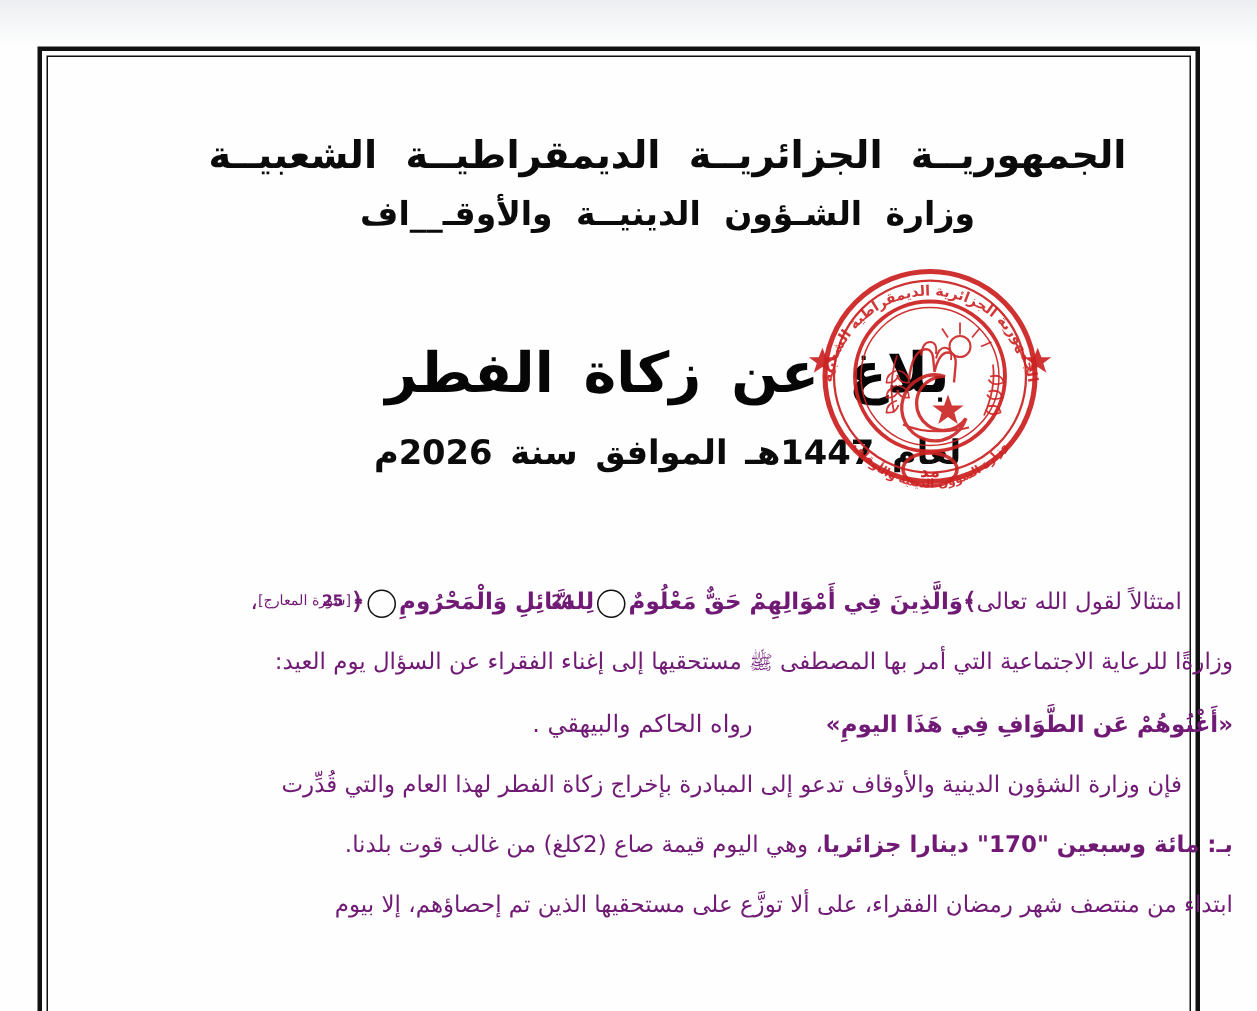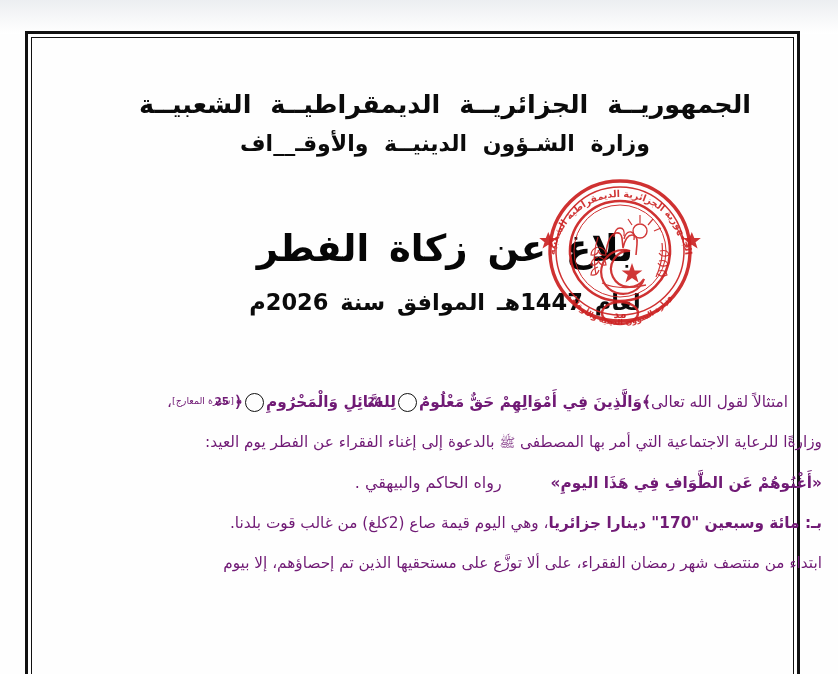--- a/index.html
+++ b/index.html
@@ -200,28 +200,29 @@
 
     <div id="body-text">
 
       <p class="para indent">
         <span>امتثالاً لقول الله تعالى</span><span class="quran">﴾</span><span class="quran">وَالَّذِينَ فِي أَمْوَالِهِمْ حَقٌّ مَعْلُومٌ</span><span class="ayah-mark">24</span><span class="quran">لِلسَّائِلِ وَالْمَحْرُومِ</span><span class="ayah-mark">25</span><span class="quran">﴿</span><span class="surah-ref">[سورة المعارج]</span>،
       </p>
 
       <p class="para">
         <span>وزارةًا للرعاية الاجتماعية التي أمر بها المصطفى</span>
         <span class="salla">ﷺ</span>
-        <span>بالدعوة إلى إغناء الفقراء عن الفطر يوم العيد:</span>
+        <span>مستحقيها إلى إغناء الفقراء عن السؤال يوم العيد:</span>
       </p>
 
       <p class="para">
         <span class="hadith">«أَغْنُوهُمْ عَن الطَّوَافِ فِي هَذَا اليومِ»</span>
         <span class="narrator">رواه الحاكم والبيهقي .</span>
       </p>
 
+      <p class="para indent">فإن وزارة الشؤون الدينية والأوقاف تدعو إلى المبادرة بإخراج زكاة الفطر لهذا العام والتي قُدِّرت</p>
 
       <p class="para">
         <span class="amount">بـ: مائة وسبعين "170" دينارا جزائريا</span><span>، وهي اليوم قيمة صاع (2كلغ) من غالب قوت بلدنا.</span>
       </p>
 
 
       <p class="para">ابتداء من منتصف شهر رمضان الفقراء، على ألا توزَّع على مستحقيها الذين تم إحصاؤهم، إلا بيوم</p>
 
     </div>
 

